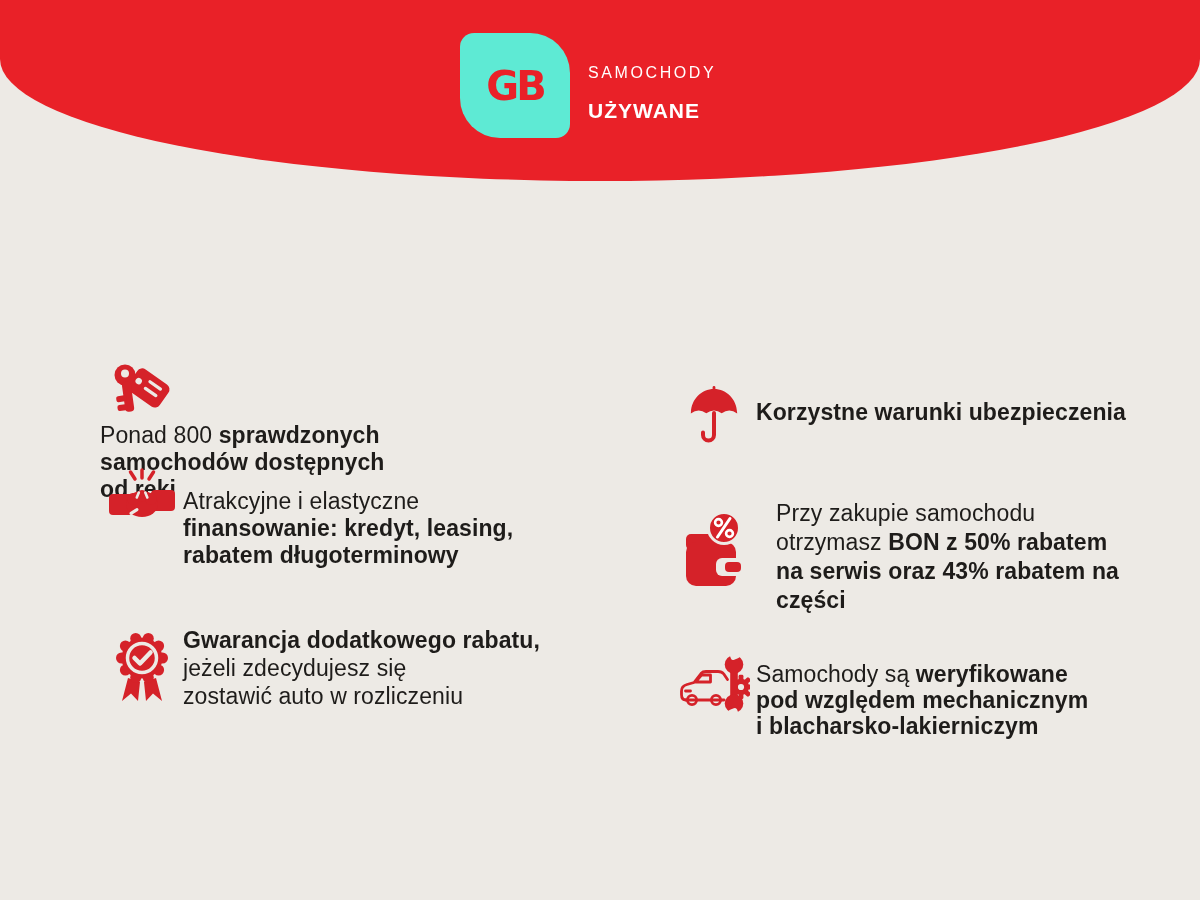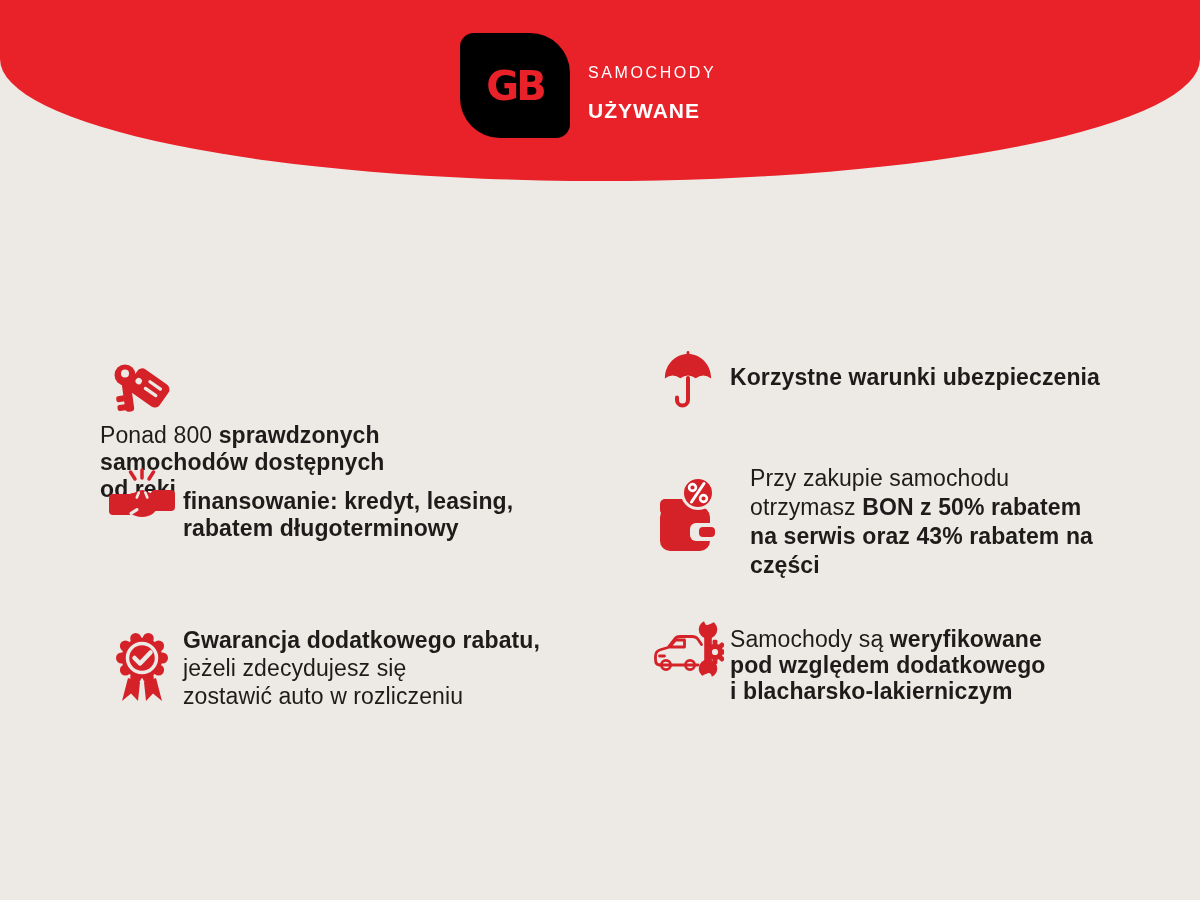--- a/index.html
+++ b/index.html
@@ -19,39 +19,39 @@
   
   .header-band{
     position:absolute;top:0;left:0;
     width:1200px;height:181px;
     background:var(--red);
     border-radius:0 0 50% 50% / 0 0 122px 122px;
   }
   .logo-card{
     position:absolute;left:460px;top:33px;
     width:110px;height:105px;
-    background:#000000;
+    background:#5eead4;
     border-radius:14px 40px 14px 40px;
     display:flex;align-items:center;justify-content:center;
   }
   .logo-gb{
     font-family:"DejaVu Sans", sans-serif;
     font-weight:700;font-size:40px;letter-spacing:-3px;
     color:var(--red);
   }
   .brand{position:absolute;left:588px;top:60px;color:#fff;}
   .brand-1{font-size:16px;font-weight:400;letter-spacing:2.6px;line-height:25px;white-space:nowrap;}
   .brand-2{font-size:21px;font-weight:700;letter-spacing:1px;line-height:27px;margin-top:12px;white-space:nowrap;}
 
   
   .feature{position:absolute;display:flex;align-items:flex-start;}
   .feature .f-icon{flex:none;display:flex;justify-content:center;}
   .feature.col-left{left:100px;width:490px;}
   .feature.col-left .f-icon{width:83px;}
-  .feature.col-right{left:645px;width:480px;}
+  .feature.col-right{left:671px;width:480px;margin-top:35px;}
   .feature.col-right .f-icon{width:85px;}
   .f-text{font-size:23px;line-height:27px;color:var(--ink);letter-spacing:.1px;}
   .f-text .line{white-space:nowrap;}
   .f-text b{font-weight:700;}
   #f1{top:353px;flex-direction:column;} #f1 svg{margin-top:9px;}
   #f2{top:488px;} #f2 svg{margin-top:-20px;}
   #f3{top:626px;} #f3 svg{margin-top:4px;} #f3 .f-text{line-height:28px;}
   #f4{top:364px;} #f4 svg{margin-top:-13px;}
   #f5{top:464px;gap:20px;} #f5 svg{margin-top:13px;} #f5 .f-text{line-height:29px;}
   #f6{top:626px;} #f6 svg{margin-top:-9px;} #f6 .f-text{line-height:26px;}
@@ -115,20 +115,21 @@
         <circle cx="42" cy="31" r="6"></circle>
       </g>
       <g fill="#edeae5">
         <rect x="27.5" y="23" width="2.6" height="8" rx="1.3" transform="rotate(22 28.8 27)"></rect>
         <rect x="36" y="23" width="2.6" height="8" rx="1.3" transform="rotate(-22 37.3 27)"></rect>
         <rect x="20" y="42" width="10" height="3" rx="1.5" transform="rotate(-32 25 43.5)"></rect>
       </g>
     </svg>
   </div>
   <div class="f-text">
+    <div class="line"><span>Atrakcyjne i elastyczne</span><b></b></div>
     <div class="line"><span></span><b>finansowanie: kredyt, leasing,</b></div>
     <div class="line"><span></span><b>rabatem długoterminowy</b></div>
   </div>
 </div>
 
 <div class="feature col-left" id="f3">
   <div class="f-icon">
     <svg width="56" height="76" viewBox="0 0 56 76">
       <g fill="#d52229">
         <path d="M14,48 L8,71 L17,63.5 L24,71 L26,52 Z"></path>
@@ -220,16 +221,16 @@
         <circle cx="56" cy="51.5" r="9.3"></circle>
       </g>
       <g fill="#edeae5">
         <rect x="51.5" y="-3" width="9" height="10.5" rx="2.5" transform="rotate(-22 56 2)"></rect>
         <rect x="51.5" y="56.5" width="9" height="10.5" rx="2.5" transform="rotate(-22 56 62)"></rect>
       </g>
     </svg>
   </div>
   <div class="f-text">
     <div class="line"><span>Samochody są </span><b>weryfikowane</b></div>
-    <div class="line"><span></span><b>pod względem dodatkowego</b></div>
+    <div class="line"><span></span><b>pod względem mechanicznym</b></div>
     <div class="line"><span></span><b>i blacharsko-lakierniczym</b></div>
   </div>
 </div>
 
 </body></html>

